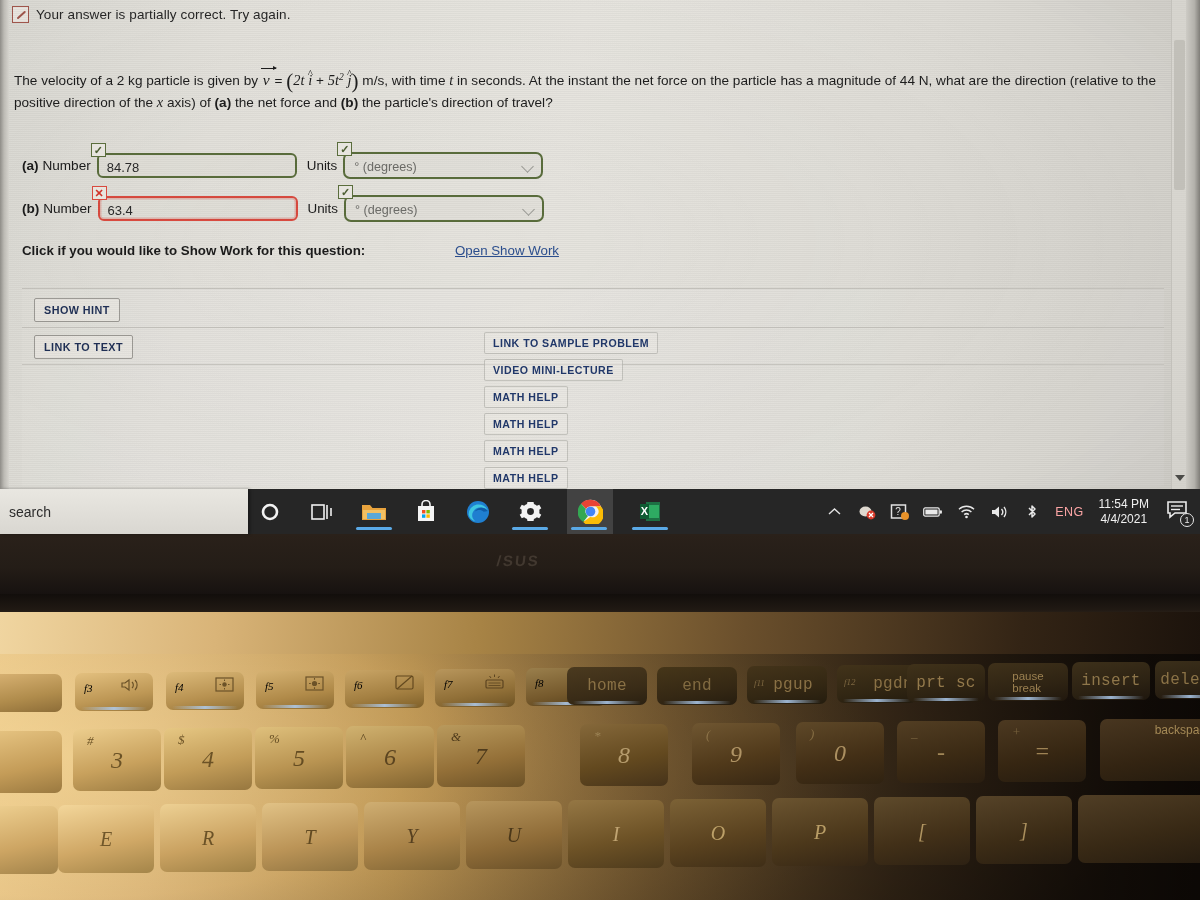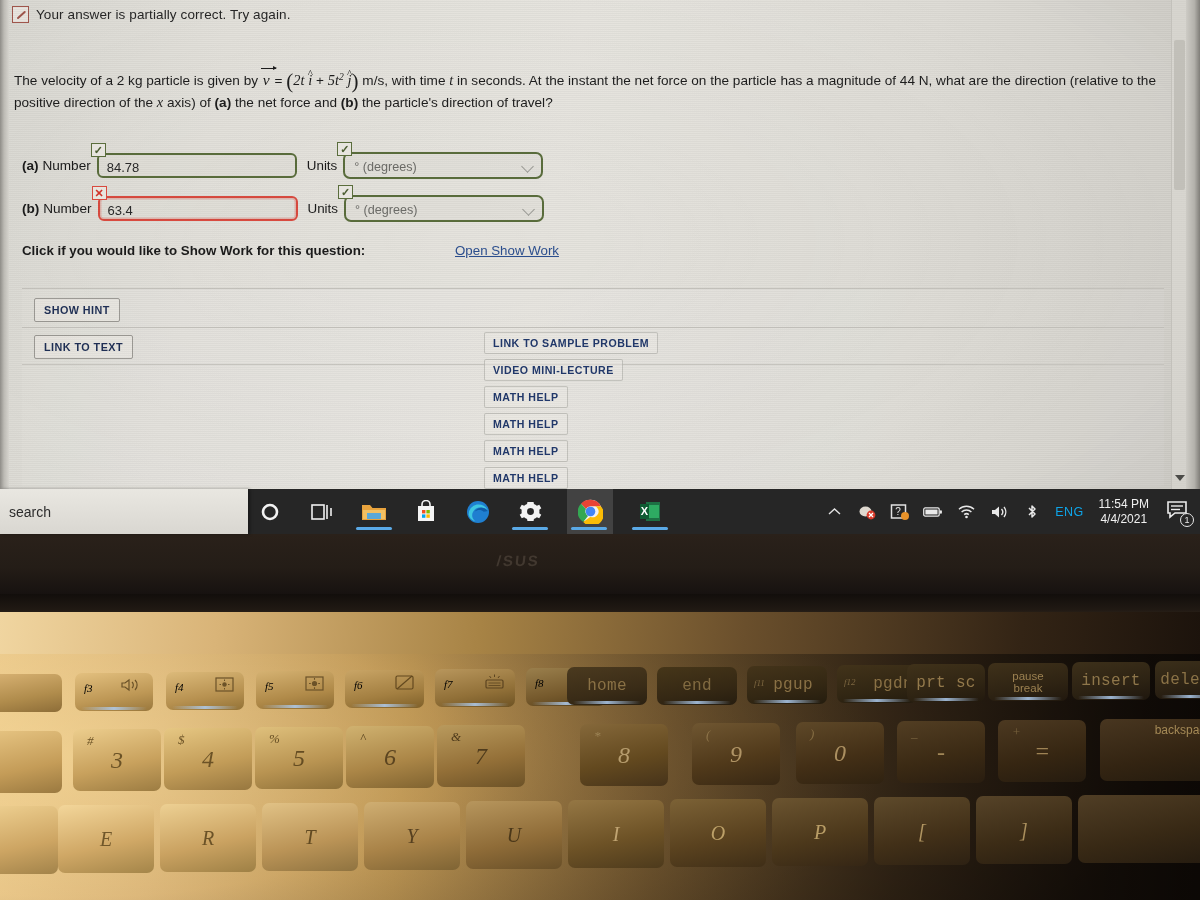--- a/index.html
+++ b/index.html
@@ -140,21 +140,21 @@
     box-shadow: 2px 0 3px rgba(0,0,0,.35);
   }
   .tbicons { position: absolute; left: 255px; top: 0; height: 45px; display: flex; align-items: center; gap: 22px; }
   .tbicon { position: relative; width: 30px; height: 45px; display:flex; align-items:center; justify-content:center; }
   .tbicon .uline { position:absolute; bottom:4px; left:-3px; width:36px; height:3px; background:#5aa9e6; border-radius:2px;}
   .tbicon.active { background: rgba(255,255,255,.13); width: 46px; }
   .tbicon.active .uline { left: 4px; }
 
   .tray { position: absolute; right: 8px; top: 0; height: 45px; display: flex; align-items: center; gap: 13px; }
   .tray-ico { width: 20px; height: 20px; display:flex; align-items:center; justify-content:center; color:#e8e8e8; }
-  .lang { font-size: 12.5px; color: #0ea5e9; letter-spacing: .4px; }
+  .lang { font-size: 12.5px; color: #fca5a5; letter-spacing: .4px; }
   .clock { color: #f0f0f0; font-size: 12px; text-align: center; line-height: 15px; margin-left: 2px; }
   .notif { position: relative; width: 26px; height: 26px; margin-left: 4px; }
   .notif .cnt {
     position: absolute; right: -2px; bottom: -2px; width: 14px; height: 14px; border-radius: 50%;
     background: #262626; border: 1.4px solid #e8e8e8; color: #e8e8e8;
     font-size: 9px; display:flex; align-items:center; justify-content:center;
   }
 
   
   .bezel {
@@ -198,21 +198,21 @@
   .fkey { height: 38px; font-size: 11px; }
   .numkey { height: 62px; }
   .letkey { height: 68px; }
 
   .klabel-num { font-size: 24px; font-style: italic; font-family:"Liberation Serif", serif; }
   .klabel-let { font-size: 20px; font-style: italic; font-family:"Liberation Serif", serif; }
   .ksym { position:absolute; left:14px; top:4px; font-size:13px; font-style:italic; font-family:"Liberation Serif", serif; }
   .kfnum { position:absolute; left:9px; top:9px; font-size:11px; font-style:italic; font-family:"Liberation Serif", serif; }
   .kglyph { position:absolute; right:10px; top:5px; font-size:13px; }
   .ktxt { font-size: 16px; letter-spacing:.3px;font-family:Liberation Mono, monospace; }
-  .ktxt2 { font-size: 11.5px; line-height: 12px; text-align:center; }
+  .ktxt2 { font-size: 11.5px; line-height: 12px; text-align:left; }
 
   .glow {
     position:absolute; left:8%; bottom:1px; width:84%; height:3px; border-radius:3px;
     background: linear-gradient(90deg, rgba(150,185,230,0) 0%, rgba(175,205,240,.85) 50%, rgba(150,185,230,0) 100%);
     z-index:4;
   }
 </style>
 </head>
 <body>
 

